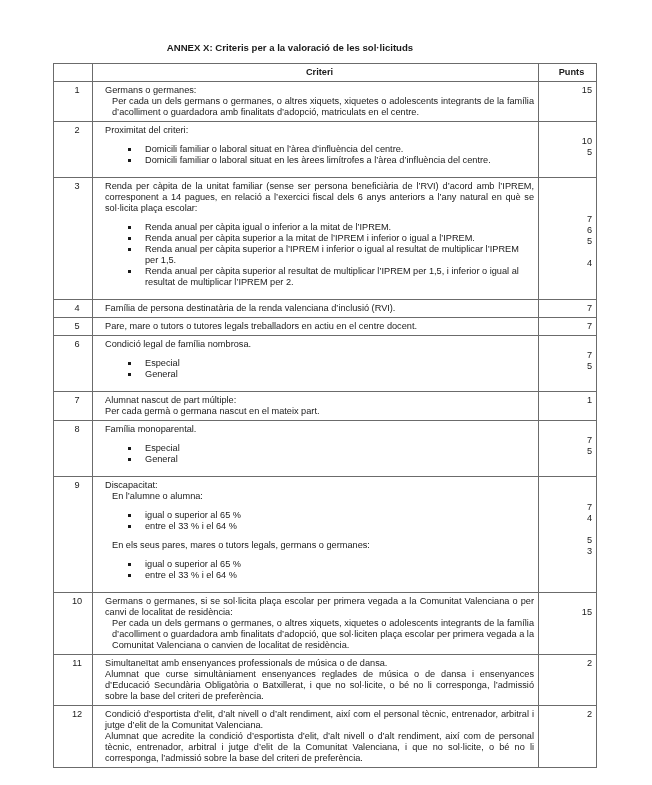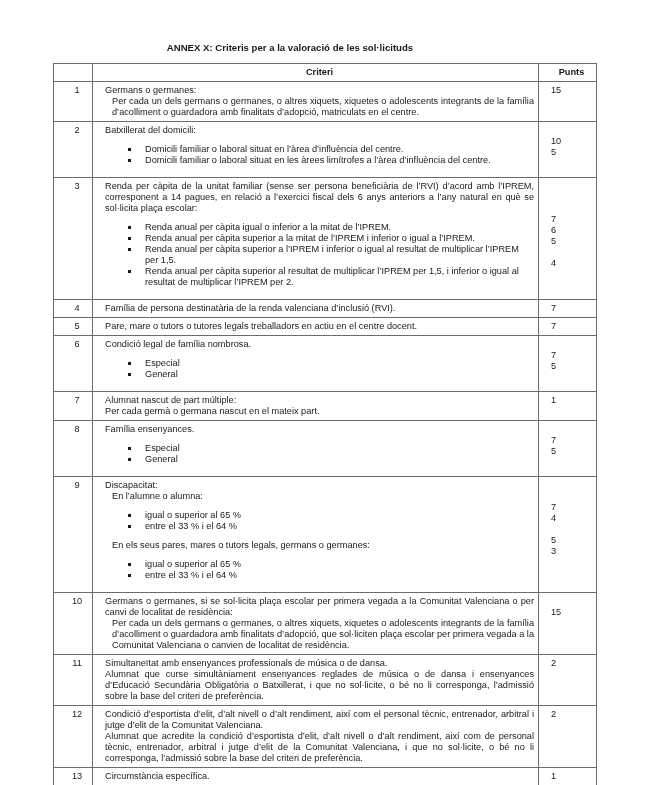--- a/index.html
+++ b/index.html
@@ -19,21 +19,21 @@
     }
     table.crit td, table.crit th {
       border: 1px solid #6b6b6b; vertical-align: top;
       padding: 3px 4px 3px 12px;
     }
     col.c-num { width: 39px; }
     col.c-crit { width: 446px; }
     col.c-pts { width: 58px; }
     th { font-weight: bold; text-align: center; height: 11px; padding: 3px 4px; }
     td.num { text-align: center; padding-top: 3px; }
-    td.pts { text-align: left; vertical-align: middle; }
+    td.pts { text-align: right; vertical-align: middle; }
     td.pts.top { vertical-align: top; }
     .indent { padding-left: 7px; text-align: justify; }
     .just { text-align: justify; }
     ul.bul { list-style: none; margin: 8px; padding: 0; }
     ul.bul li { position: relative; padding-left: 32px; }
     ul.bul li::before {
       content: ""; position: absolute; left: 15px; top: 4px;
       width: 3px; height: 3px; background: #1a1a1a;
     }
     .sub { padding-left: 7px; }
@@ -65,21 +65,21 @@
       <td>
         <div>Germans o germanes:</div>
         <div class="indent">Per cada un dels germans o germanes, o altres xiquets, xiquetes o adolescents integrants de la família d’acolliment o guardadora amb finalitats d’adopció, matriculats en el centre.</div>
       </td>
       <td class="pts">15</td>
     </tr>
 
     <tr>
       <td class="num">2</td>
       <td>
-        <div>Batxillerat del domicili:</div>
+        <div>Proximitat del criteri:</div>
         <ul class="bul">
           <li>Domicili familiar o laboral situat en l’àrea d’influència del centre.</li>
           <li>Domicili familiar o laboral situat en les àrees limítrofes a l’àrea d’influència del centre.</li>
         </ul>
       </td>
       <td class="pts top">
         <span class="sp"></span>
         <span class="pv">10</span>
         <span class="pv">5</span>
       </td>
@@ -141,21 +141,21 @@
       <td>
         <div>Alumnat nascut de part múltiple:</div>
         <div>Per cada germà o germana nascut en el mateix part.</div>
       </td>
       <td class="pts">1</td>
     </tr>
 
     <tr>
       <td class="num">8</td>
       <td>
-        <div>Família ensenyances.</div>
+        <div>Família monoparental.</div>
         <ul class="bul">
           <li>Especial</li>
           <li>General</li>
         </ul>
       </td>
       <td class="pts top">
         <span class="sp"></span>
         <span class="pv">7</span>
         <span class="pv">5</span>
       </td>
@@ -207,20 +207,15 @@
 
     <tr>
       <td class="num">12</td>
       <td>
         <div class="just">Condició d’esportista d’elit, d’alt nivell o d’alt rendiment, així com el personal tècnic, entrenador, arbitral i jutge d’elit de la Comunitat Valenciana.</div>
         <div class="just">Alumnat que acredite la condició d’esportista d’elit, d’alt nivell o d’alt rendiment, així com de personal tècnic, entrenador, arbitral i jutge d’elit de la Comunitat Valenciana, i que no sol·licite, o bé no li corresponga, l’admissió sobre la base del criteri de preferència.</div>
       </td>
       <td class="pts">2</td>
     </tr>
 
-    <tr>
-      <td class="num">13</td>
-      <td>Circumstància específica.</td>
-      <td class="pts">1</td>
-    </tr>
 
   </tbody>
 </table>
 
 </body></html>

